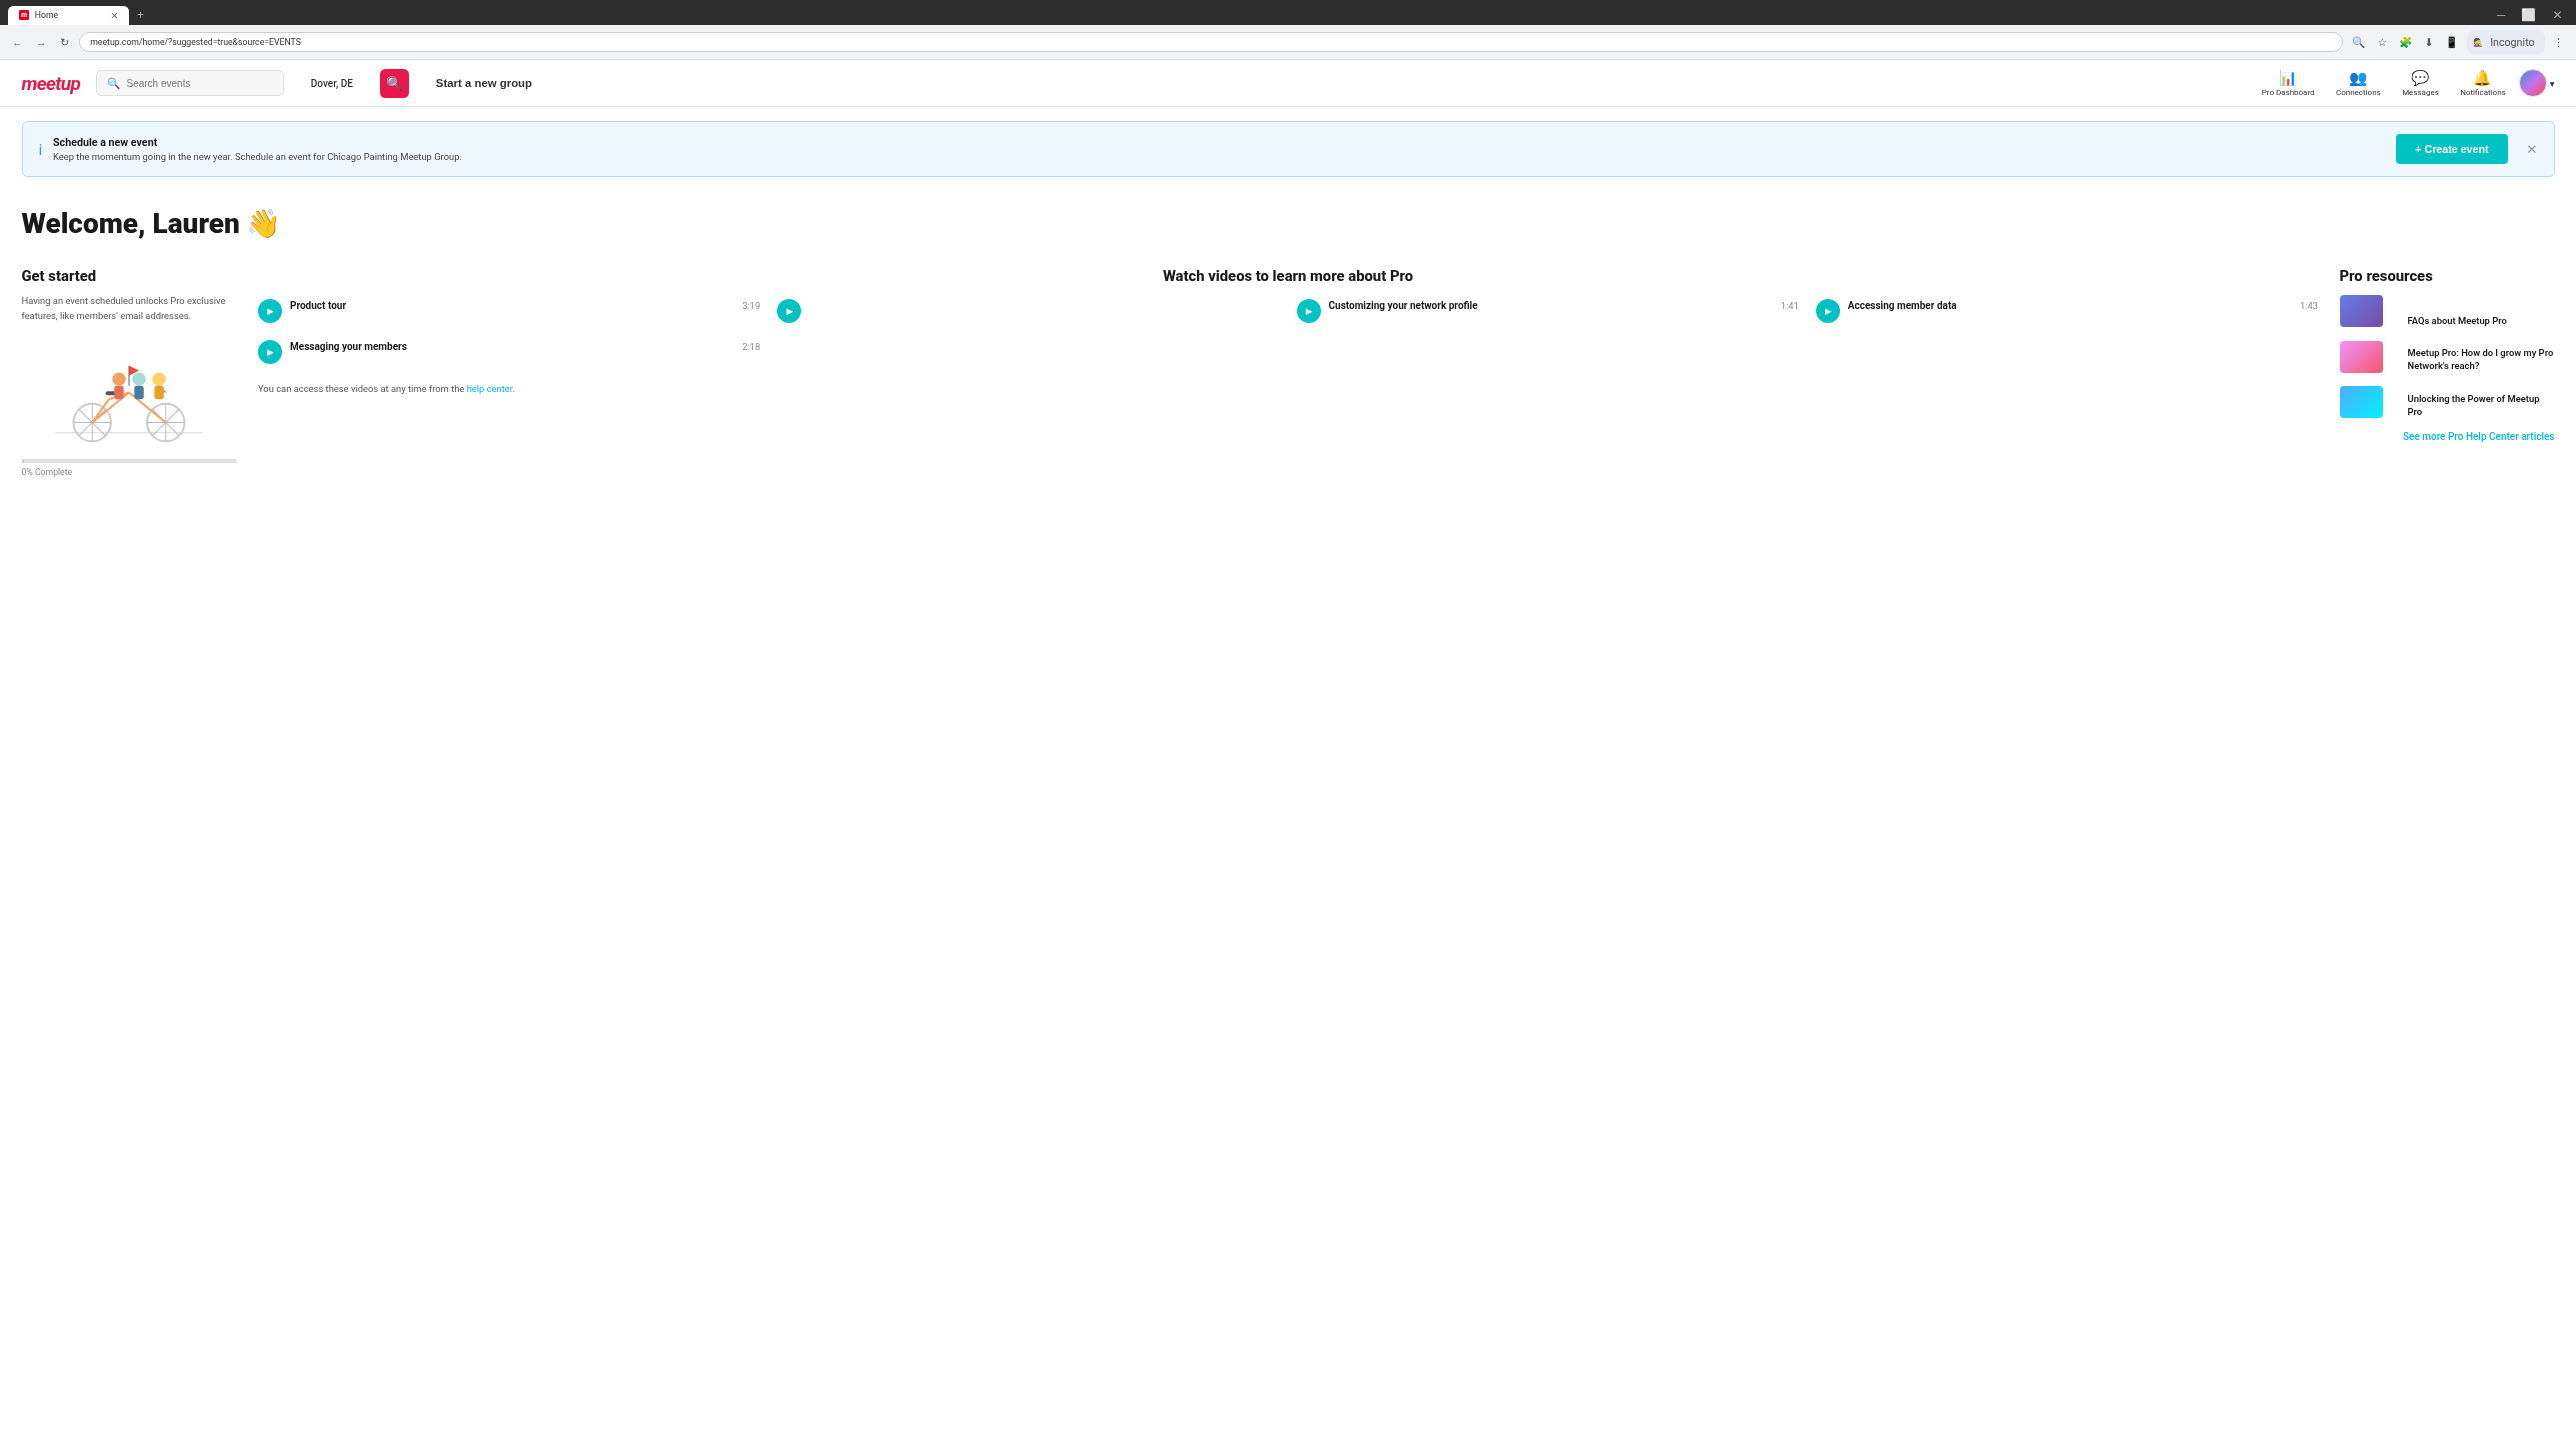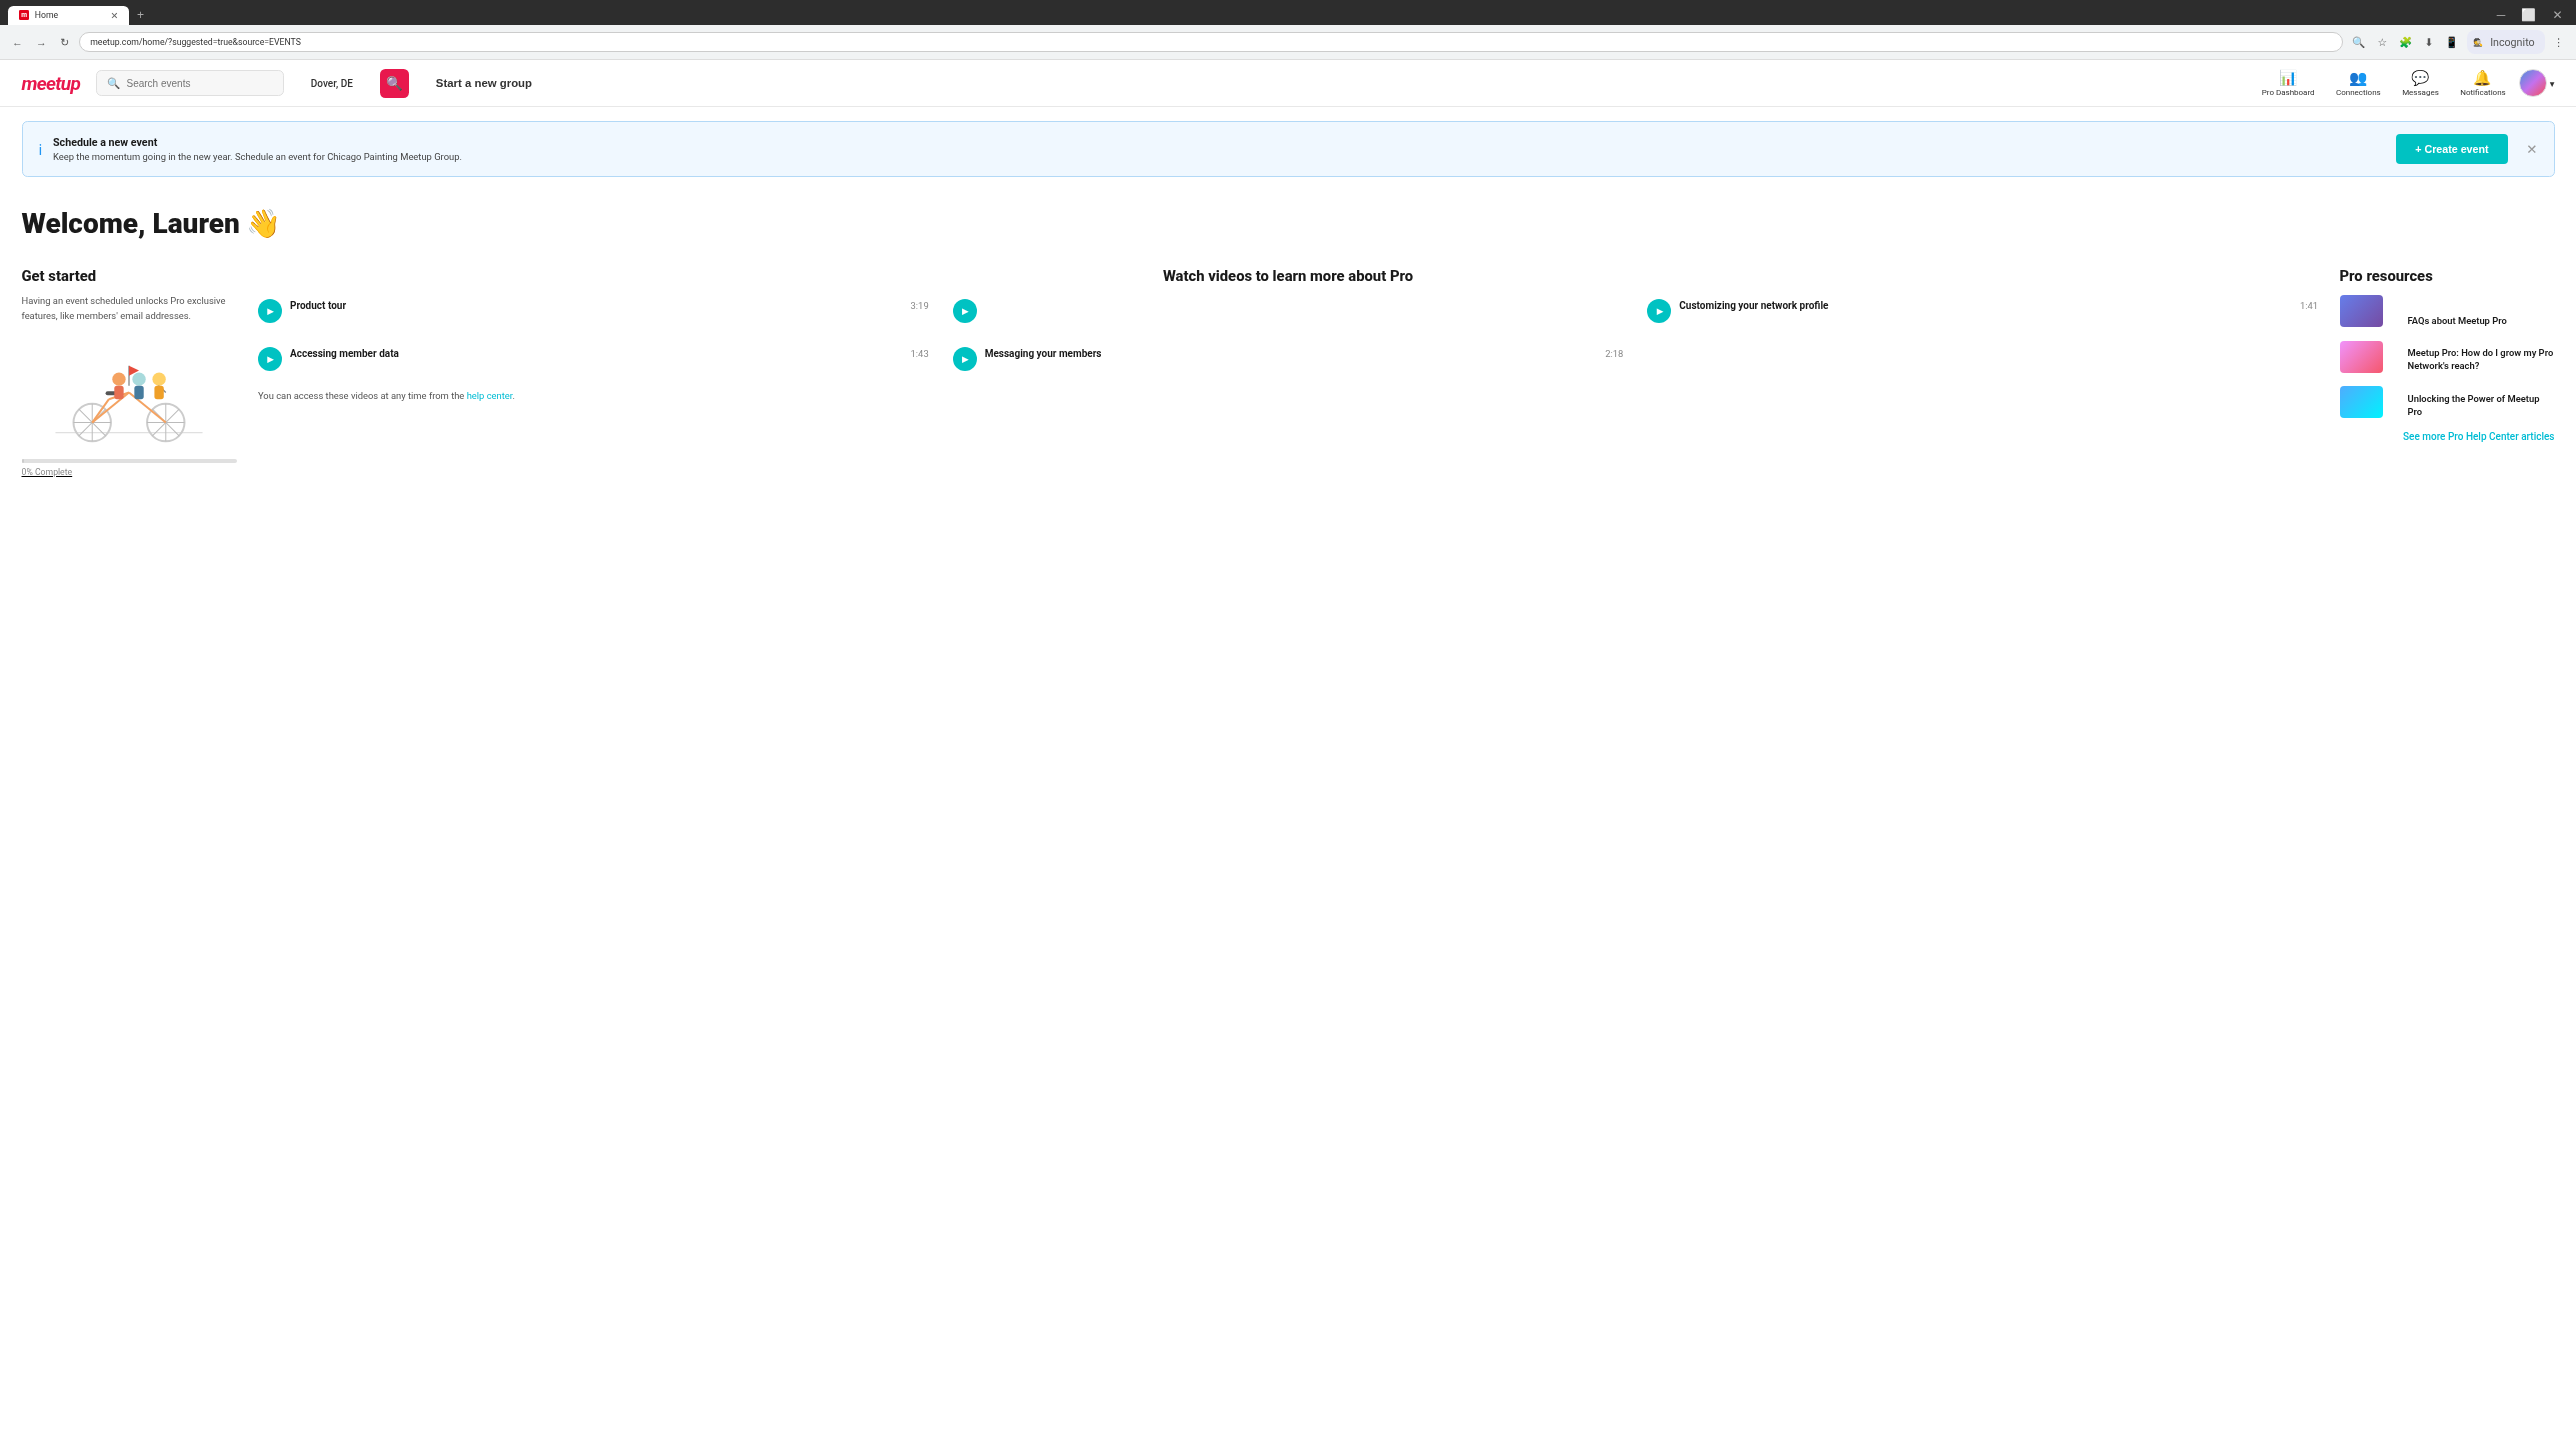--- a/index.html
+++ b/index.html
@@ -55,29 +55,29 @@
     .wave-emoji { font-size: 28px; }
 
     
     .main-content { display: grid; grid-template-columns: 215px 1fr 215px; gap: 21.5px; padding: 16px 21.5px; }
 
     
     .get-started { }
     .section-title { font-size: 14.8px; font-weight: 800; color: #1a1a1a; margin-bottom: 8px; }
     .get-started-text { font-size: 9.4px; color: #555; line-height: 1.6; margin-bottom: 16px; }
     .bike-illustration { width: 174px; height: 107px; margin: 0 auto 13.4px; display: block; }
-    .progress-bar-container { margin-top: 10.7px; text-decoration: underline; }
+    .progress-bar-container { margin-top: 10.7px; }
     .progress-bar-track { background: #e0e0e0; height: 4px; border-radius: 2px; width: 100%; }
     .progress-bar-fill { background: #ccc; height: 4px; border-radius: 2px; width: 1%; }
     .progress-label { font-size: 8.7px; color: #888; margin-top: 4px; }
 
     
     .videos-section { }
     .videos-title { font-size: 14.8px; font-weight: 800; color: #1a1a1a; margin-bottom: 14px; text-align: center; }
-    .videos-grid { display: grid; grid-template-columns: 1fr 1fr 1fr; gap: 24px; }
+    .videos-grid { display: grid; grid-template-columns: 1fr 1fr 1fr 1fr; gap: 17px; }
     .video-item { display: flex; align-items: flex-start; gap: 8px; }
     .play-icon { width: 24px; height: 24px; border-radius: 50%; background: #00c2c2; display: flex; align-items: center; justify-content: center; flex-shrink: 0; cursor: pointer; }
     .play-icon::after { content: '▶'; color: white; font-size: 8.7px; margin-left: 1.3px; }
     .video-info { flex: 1; }
     .video-title { font-size: 10px; font-weight: 700; color: #1a1a1a; line-height: 1.4; margin-bottom: 2.7px; }
     .videos-note { margin-top: 19px; font-size: 9.4px; color: #555; }
     .help-link { color: #00bcd4; text-decoration: none; }
 
     
     .pro-resources { }

